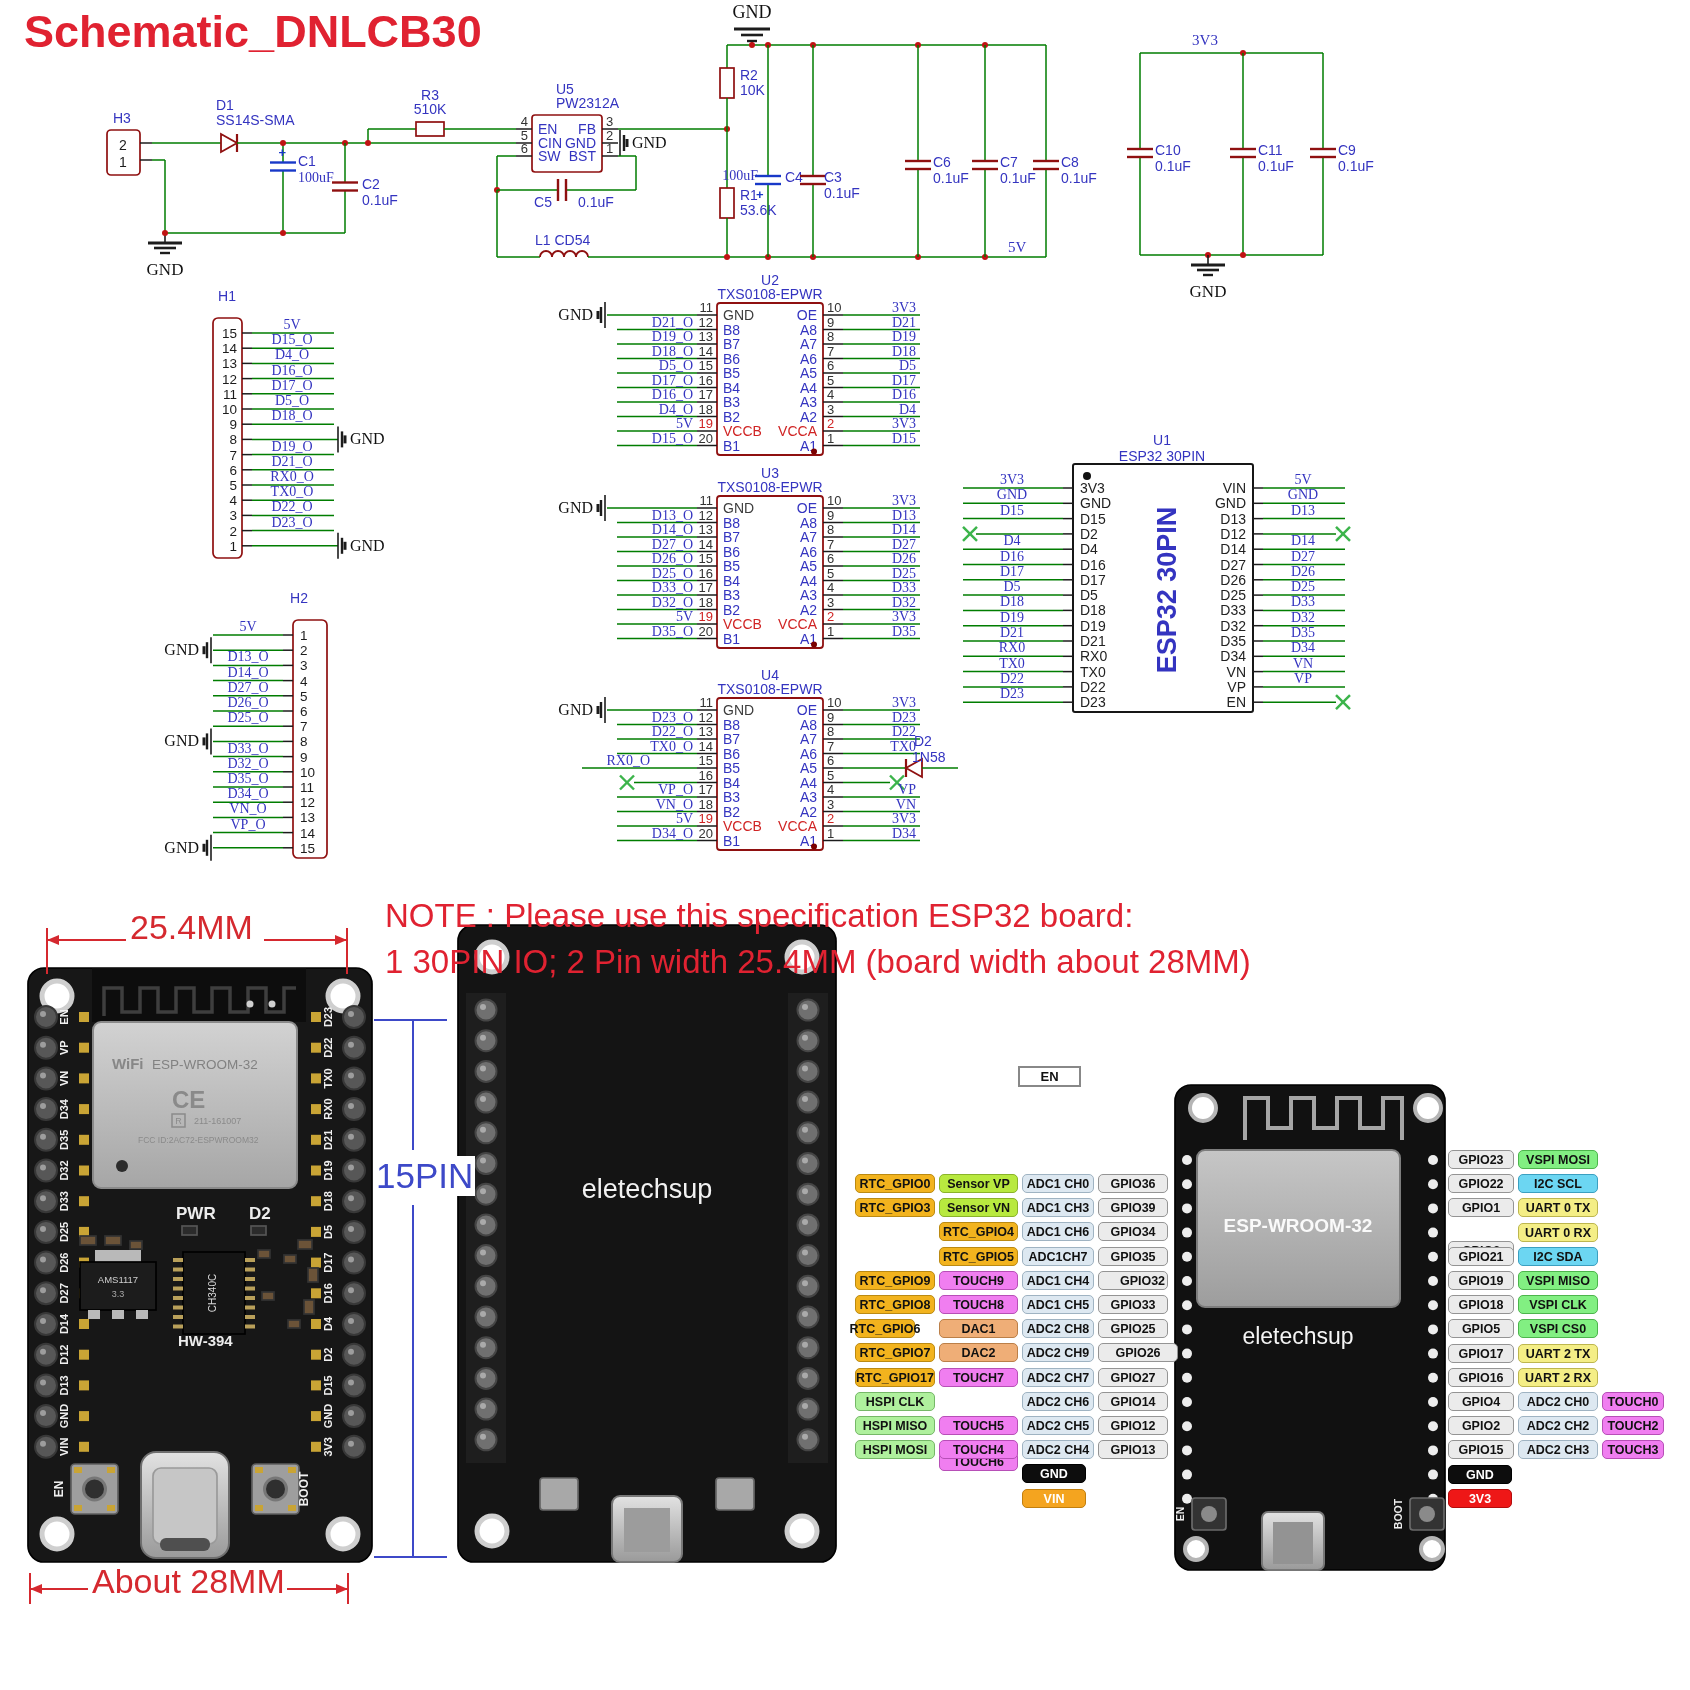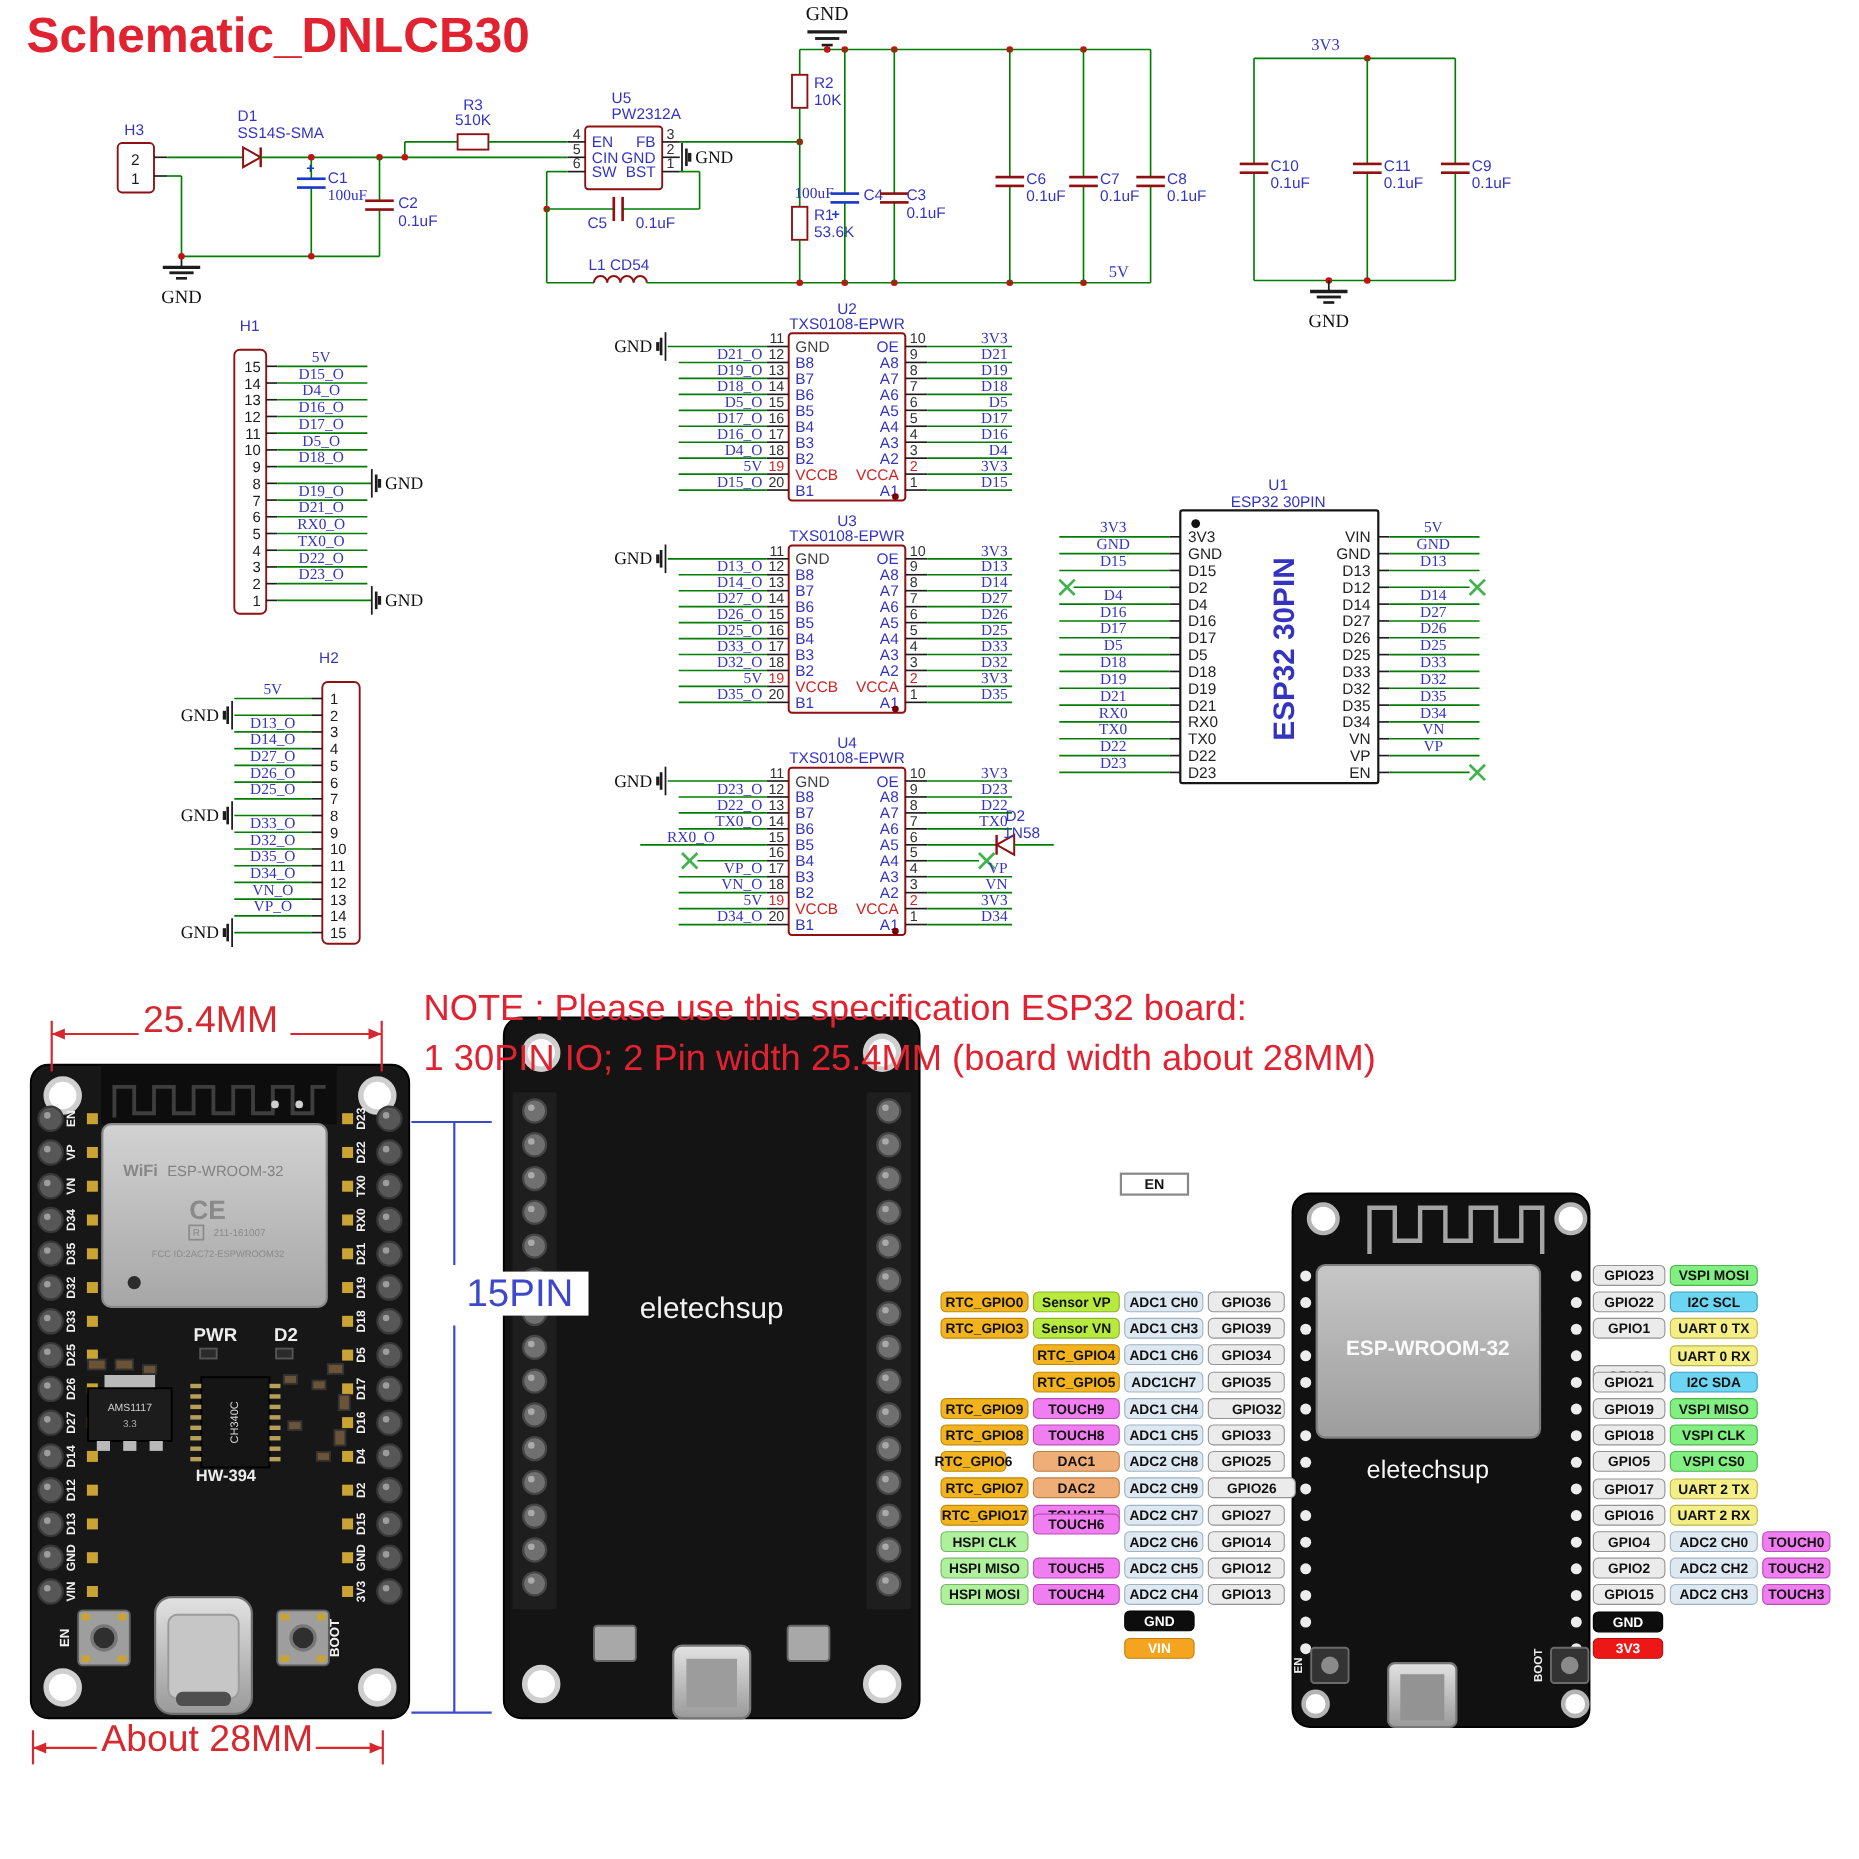--- a/index.html
+++ b/index.html
@@ -4,21 +4,21 @@
 <style>
   html,body{margin:0;padding:0;background:#fff;}
   .page{position:relative;width:1690px;height:1690px;background:#fff;overflow:hidden;
         font-family:"Liberation Sans","DejaVu Sans",sans-serif;}
   #cv{position:absolute;left:0;top:0;}
   .title{position:absolute;left:24px;top:6px;font-size:45px;font-weight:700;color:#e02231;}
   .note{position:absolute;left:385px;top:893px;font-size:33px;color:#e02231;line-height:46px;}
   .dim{position:absolute;color:#d5292f;font-size:34px;font-weight:500;}
   .dim-top{left:130px;top:908px;}
   .dim-bottom{left:92px;top:1562px;}
-  .pin15{position:absolute;left:374px;top:1156px;font-size:35px;font-weight:500;color:#3d49c8;background:#fff;padding:0 14px;margin-left:36px;}
+  .pin15{position:absolute;left:374px;top:1156px;font-size:35px;font-weight:500;color:#3d49c8;background:#fff;padding:0 2px;}
   .pb{position:absolute;height:19px;border-radius:5px;display:flex;align-items:center;justify-content:center;
       font-size:12.5px;font-weight:700;color:#111;box-sizing:border-box;border:1.5px solid #999;}
   .c-gold{background:#f2b31e;border-color:#bb8a12;}
   .c-lime{background:#b8e93f;border-color:#8ab32a;}
   .c-touch{background:#f07ef0;border-color:#b74fb7;}
   .c-dac{background:#efae77;border-color:#bb7f48;}
   .c-adc{background:#dde8f1;border-color:#9fb3c2;}
   .c-gpio{background:#ebebeb;border-color:#949494;}
   .c-hspi{background:#aff09d;border-color:#76b868;}
   .c-vspi{background:#82ef82;border-color:#4cb54c;}
@@ -1214,21 +1214,21 @@
       <div class="pb c-gpio" style="left: 1098px; top: 1319px; width: 70px;">GPIO25</div>
       <div class="pb c-gold" style="left: 855px; top: 1343px; width: 80px;">RTC_GPIO7</div>
       <div class="pb c-dac" style="left: 939px; top: 1343px; width: 79px;">DAC2</div>
       <div class="pb c-adc" style="left: 1022px; top: 1343px; width: 72px;">ADC2 CH9</div>
       <div class="pb c-gpio" style="left: 1098px; top: 1343px; width: 80px;">GPIO26</div>
       <div class="pb c-gold" style="left: 855px; top: 1368px; width: 80px;">RTC_GPIO17</div>
       <div class="pb c-touch" style="left: 939px; top: 1368px; width: 79px;">TOUCH7</div>
       <div class="pb c-adc" style="left: 1022px; top: 1368px; width: 72px;">ADC2 CH7</div>
       <div class="pb c-gpio" style="left: 1098px; top: 1368px; width: 70px;">GPIO27</div>
       <div class="pb c-hspi" style="left: 855px; top: 1392px; width: 80px;">HSPI CLK</div>
-      <div class="pb c-touch" style="left: 939px; top: 1376px; width: 79px;">TOUCH6</div>
+      <div class="pb c-touch" style="left: 939px; top: 1452px; width: 79px;">TOUCH6</div>
       <div class="pb c-adc" style="left: 1022px; top: 1392px; width: 72px;">ADC2 CH6</div>
       <div class="pb c-gpio" style="left: 1098px; top: 1392px; width: 70px;">GPIO14</div>
       <div class="pb c-hspi" style="left: 855px; top: 1416px; width: 80px;">HSPI MISO</div>
       <div class="pb c-touch" style="left: 939px; top: 1416px; width: 79px;">TOUCH5</div>
       <div class="pb c-adc" style="left: 1022px; top: 1416px; width: 72px;">ADC2 CH5</div>
       <div class="pb c-gpio" style="left: 1098px; top: 1416px; width: 70px; text-align: center;">GPIO12</div>
       <div class="pb c-hspi" style="left: 855px; top: 1440px; width: 80px;">HSPI MOSI</div>
       <div class="pb c-touch" style="left: 939px; top: 1440px; width: 79px;">TOUCH4</div>
       <div class="pb c-adc" style="left: 1022px; top: 1440px; width: 72px;">ADC2 CH4</div>
       <div class="pb c-gpio" style="left: 1098px; top: 1440px; width: 70px;">GPIO13</div>

